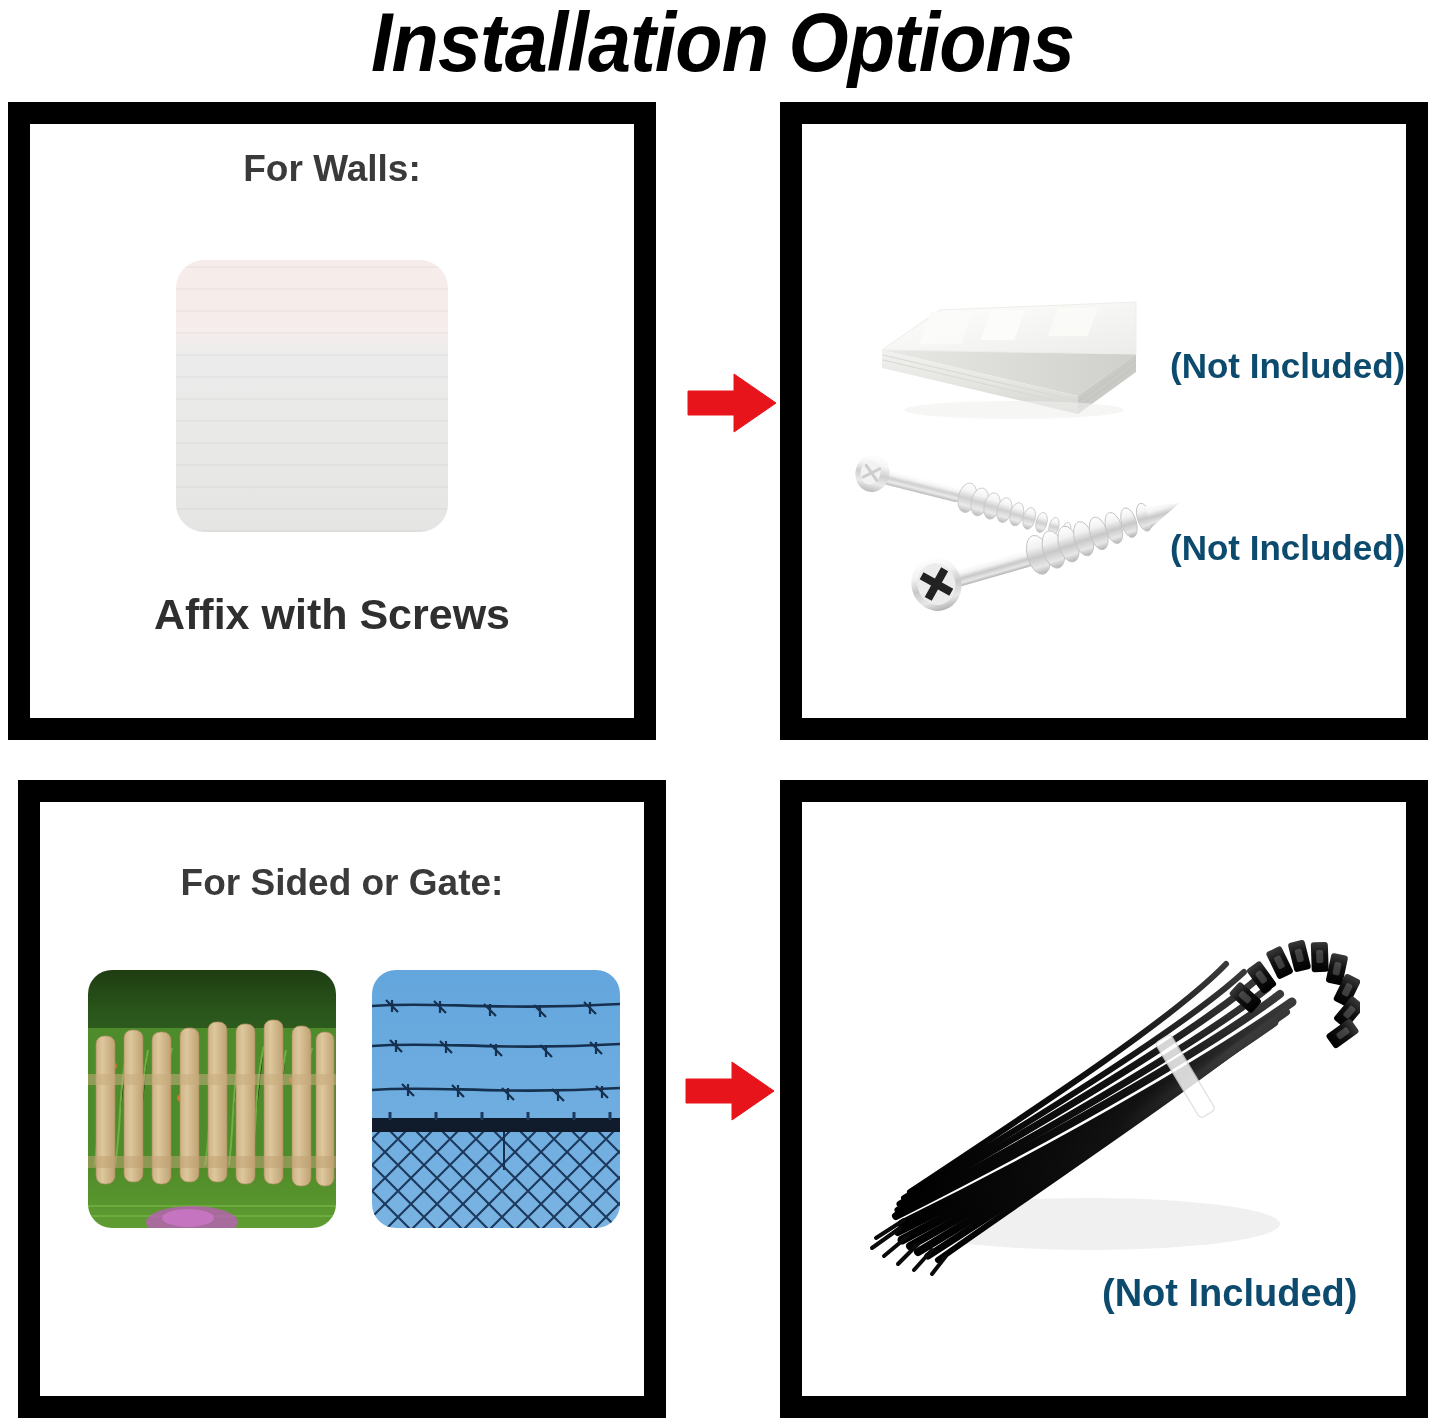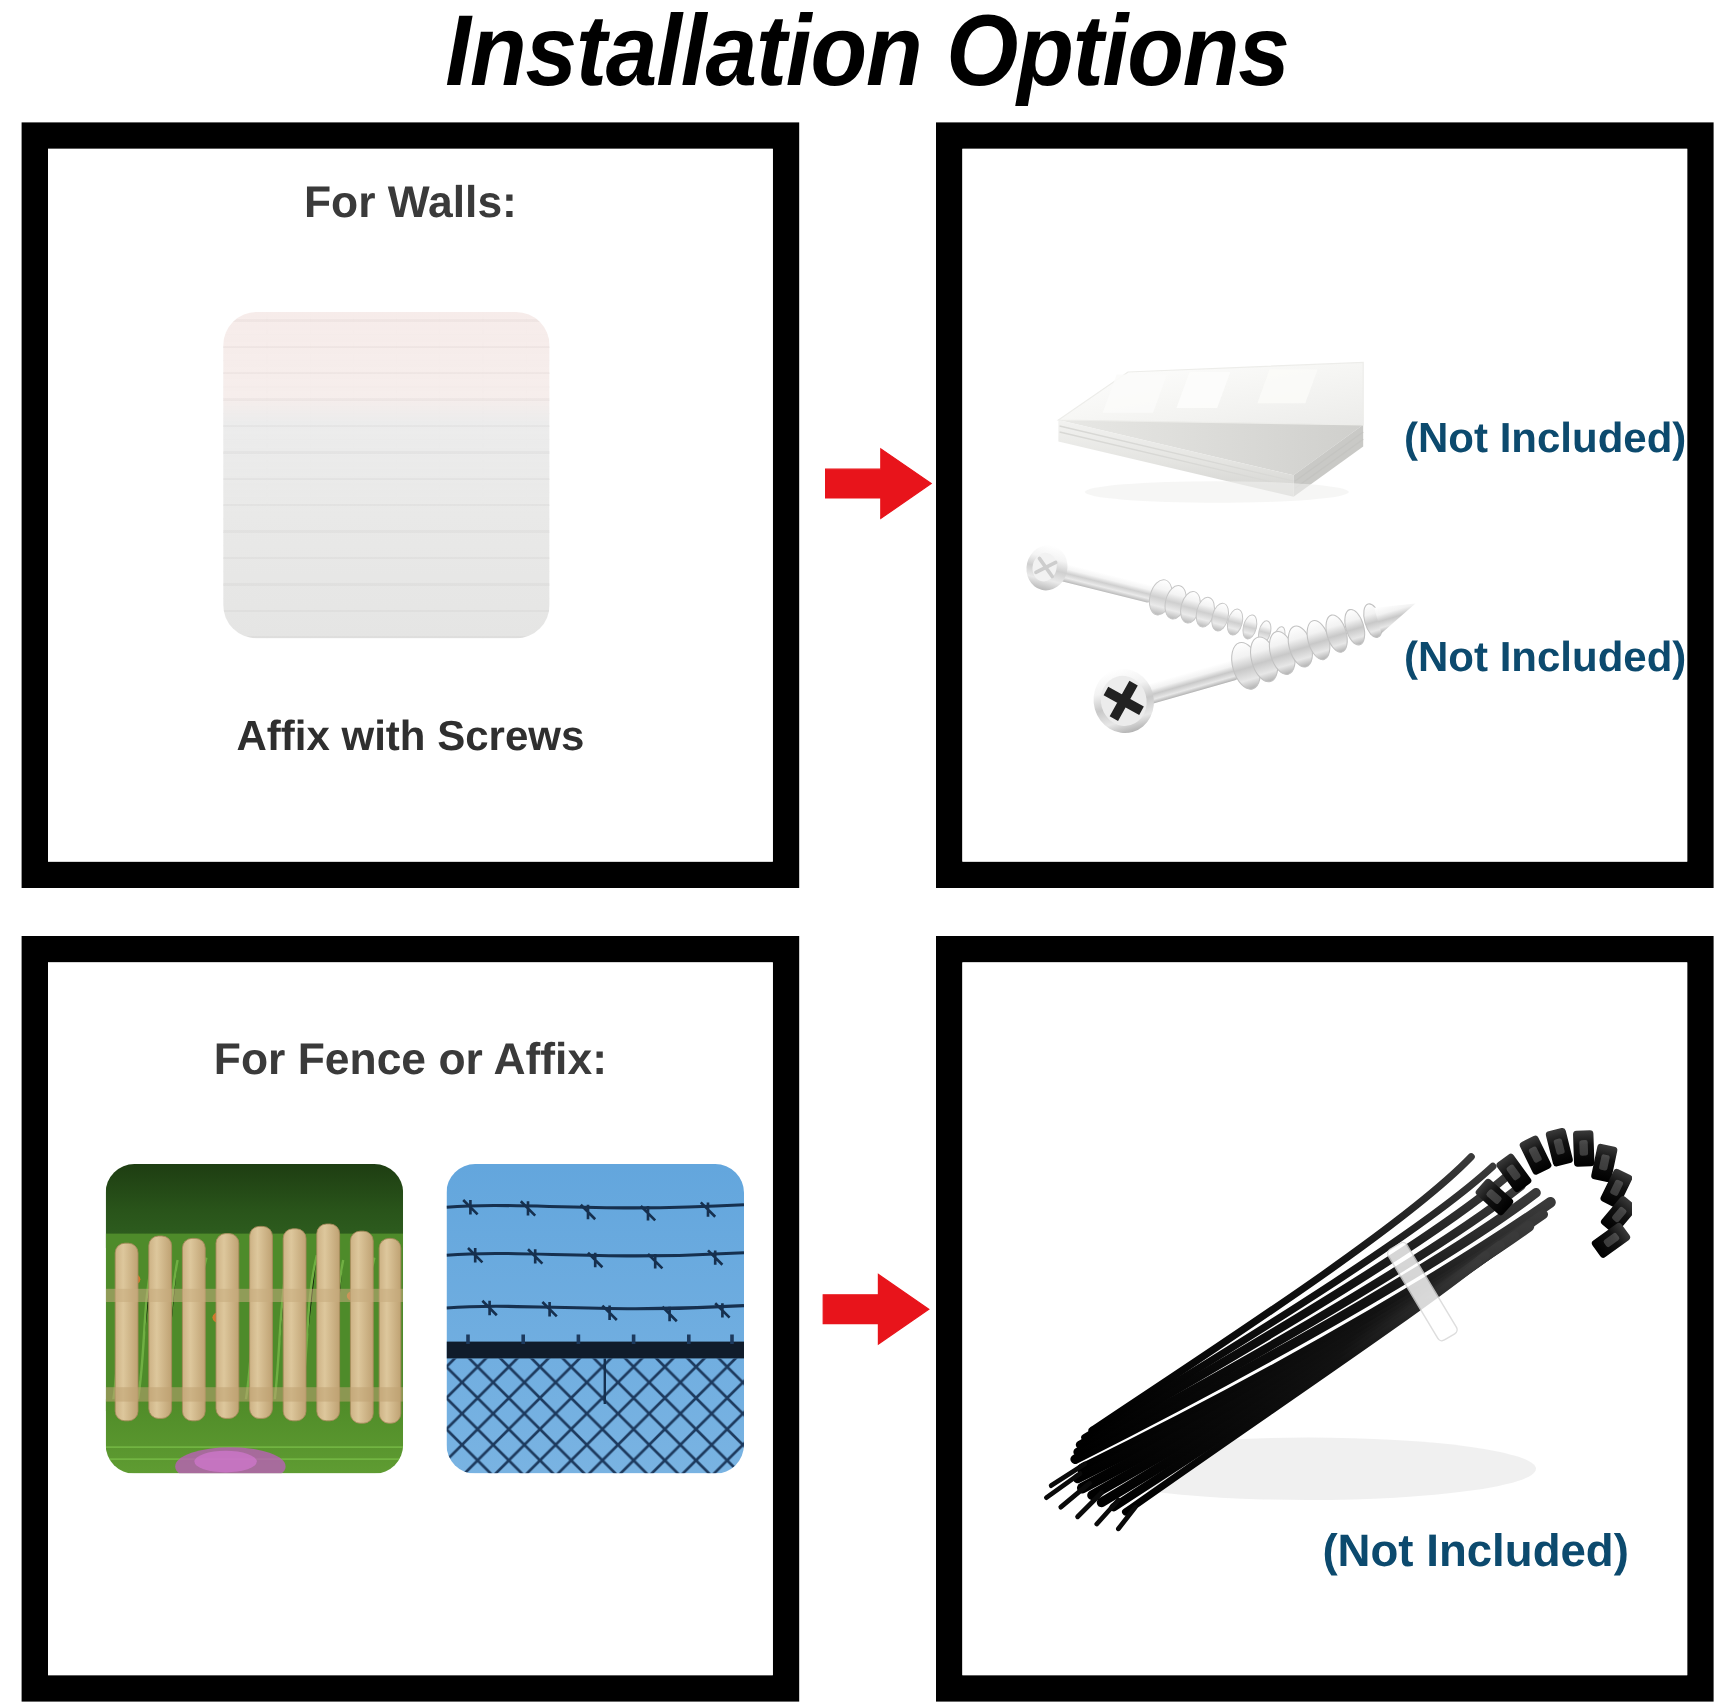--- a/index.html
+++ b/index.html
@@ -42,42 +42,42 @@
     border: 22px solid #000000;
     box-sizing: border-box;
   }
   .panel-inner {
     position: relative;
     width: 100%;
     height: 100%;
     background: #ffffff;
     overflow: hidden;
   }
-  #panel-walls      { left: 18px;  top: 102px;  width: 648px; height: 638px; }
+  #panel-walls      { left: 8px;  top: 102px;  width: 648px; height: 638px; }
   #panel-hardware   { left: 780px; top: 102px;  width: 648px; height: 638px; }
   #panel-fence      { left: 18px;  top: 780px;  width: 648px; height: 638px; }
   #panel-zipties    { left: 780px; top: 780px;  width: 648px; height: 638px; }
 
   .panel-heading {
     position: absolute;
     left: 0;
     width: 100%;
     text-align: center;
     font-weight: bold;
     font-size: 37px;
     color: #3a3a3a;
     letter-spacing: 0px;
   }
   .panel-caption {
     position: absolute;
     left: 0;
     width: 100%;
     text-align: center;
     font-weight: bold;
-    font-size: 35px;
+    font-size: 43px;
     line-height: 48px;
     color: #2f2f2f;
   }
 
   
   #wall-swatch {
     position: absolute;
     left: 146px;
     top: 136px;
     width: 272px;
@@ -307,21 +307,21 @@
       </div>
 
       <div class="ni-label" id="ni-screw">(Not Included)</div>
 
     </div>
   </div>
 
   <div class="panel" id="panel-fence">
     <div class="panel-inner">
 
-      <div class="panel-heading" style="top:60px;">For Fence or Affix:</div>
+      <div class="panel-heading" style="top:60px;">For Sided or Gate:</div>
 
       <div class="photo" id="photo-wood">
         <svg viewBox="0 0 248 258" width="248" height="258" preserveAspectRatio="none" aria-hidden="true">
           <defs>
             <linearGradient id="hedge" x1="0" y1="0" x2="0" y2="1">
               <stop offset="0%" stop-color="#1e3d12"></stop>
               <stop offset="55%" stop-color="#29541a"></stop>
               <stop offset="100%" stop-color="#2f6020"></stop>
             </linearGradient>
             <linearGradient id="grassbg" x1="0" y1="0" x2="0" y2="1">

